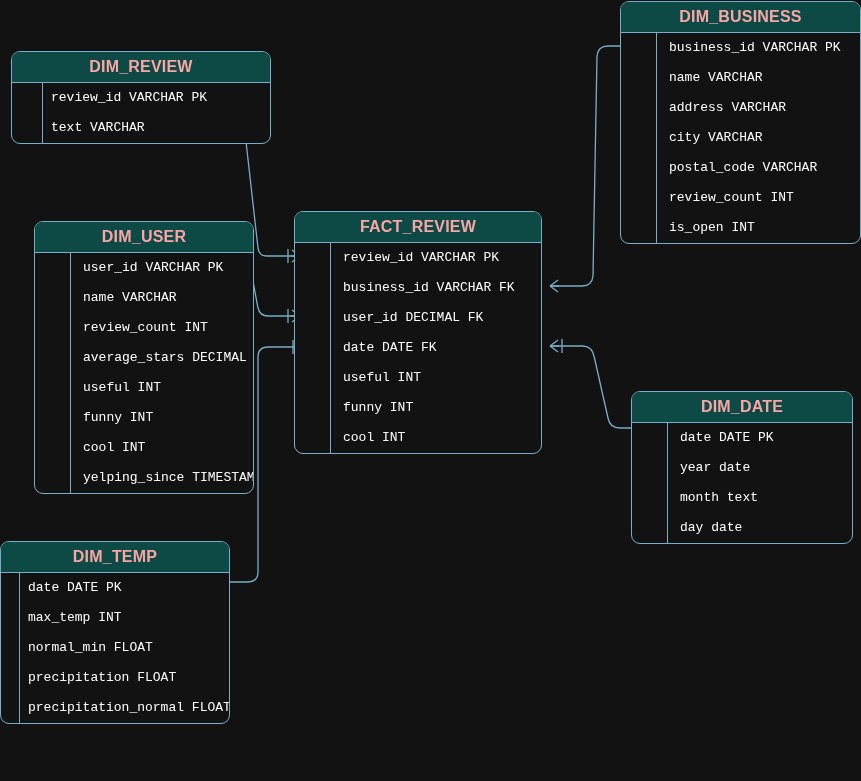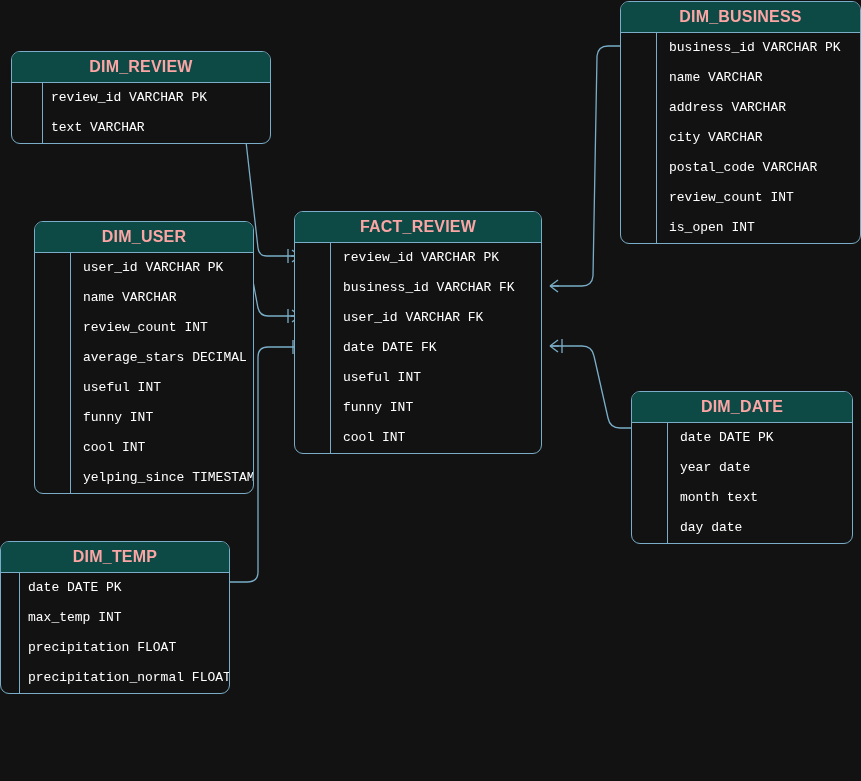--- a/index.html
+++ b/index.html
@@ -164,21 +164,21 @@
       <div class="attr">yelping_since TIMESTAMP</div>
     </div>
   </div>
 
   <div class="entity" id="ent-fact_review">
     <div class="entity-header">FACT_REVIEW</div>
     <div class="entity-body">
       <div class="keycol"></div>
       <div class="attr">review_id VARCHAR PK</div>
       <div class="attr">business_id VARCHAR FK</div>
-      <div class="attr">user_id VARCHAR FK</div>
+      <div class="attr">user_id DECIMAL FK</div>
       <div class="attr">date DATE FK</div>
       <div class="attr">useful INT</div>
       <div class="attr">funny INT</div>
       <div class="attr">cool INT</div>
     </div>
   </div>
 
   <div class="entity" id="ent-dim_date">
     <div class="entity-header">DIM_DATE</div>
     <div class="entity-body">
@@ -189,18 +189,19 @@
       <div class="attr">day date</div>
     </div>
   </div>
 
   <div class="entity" id="ent-dim_temp">
     <div class="entity-header">DIM_TEMP</div>
     <div class="entity-body">
       <div class="keycol"></div>
       <div class="attr">date DATE PK</div>
       <div class="attr">max_temp INT</div>
+      <div class="attr">normal_min FLOAT</div>
       <div class="attr">precipitation FLOAT</div>
       <div class="attr">precipitation_normal FLOAT</div>
     </div>
   </div>
 
 </div>
 
 </body></html>

